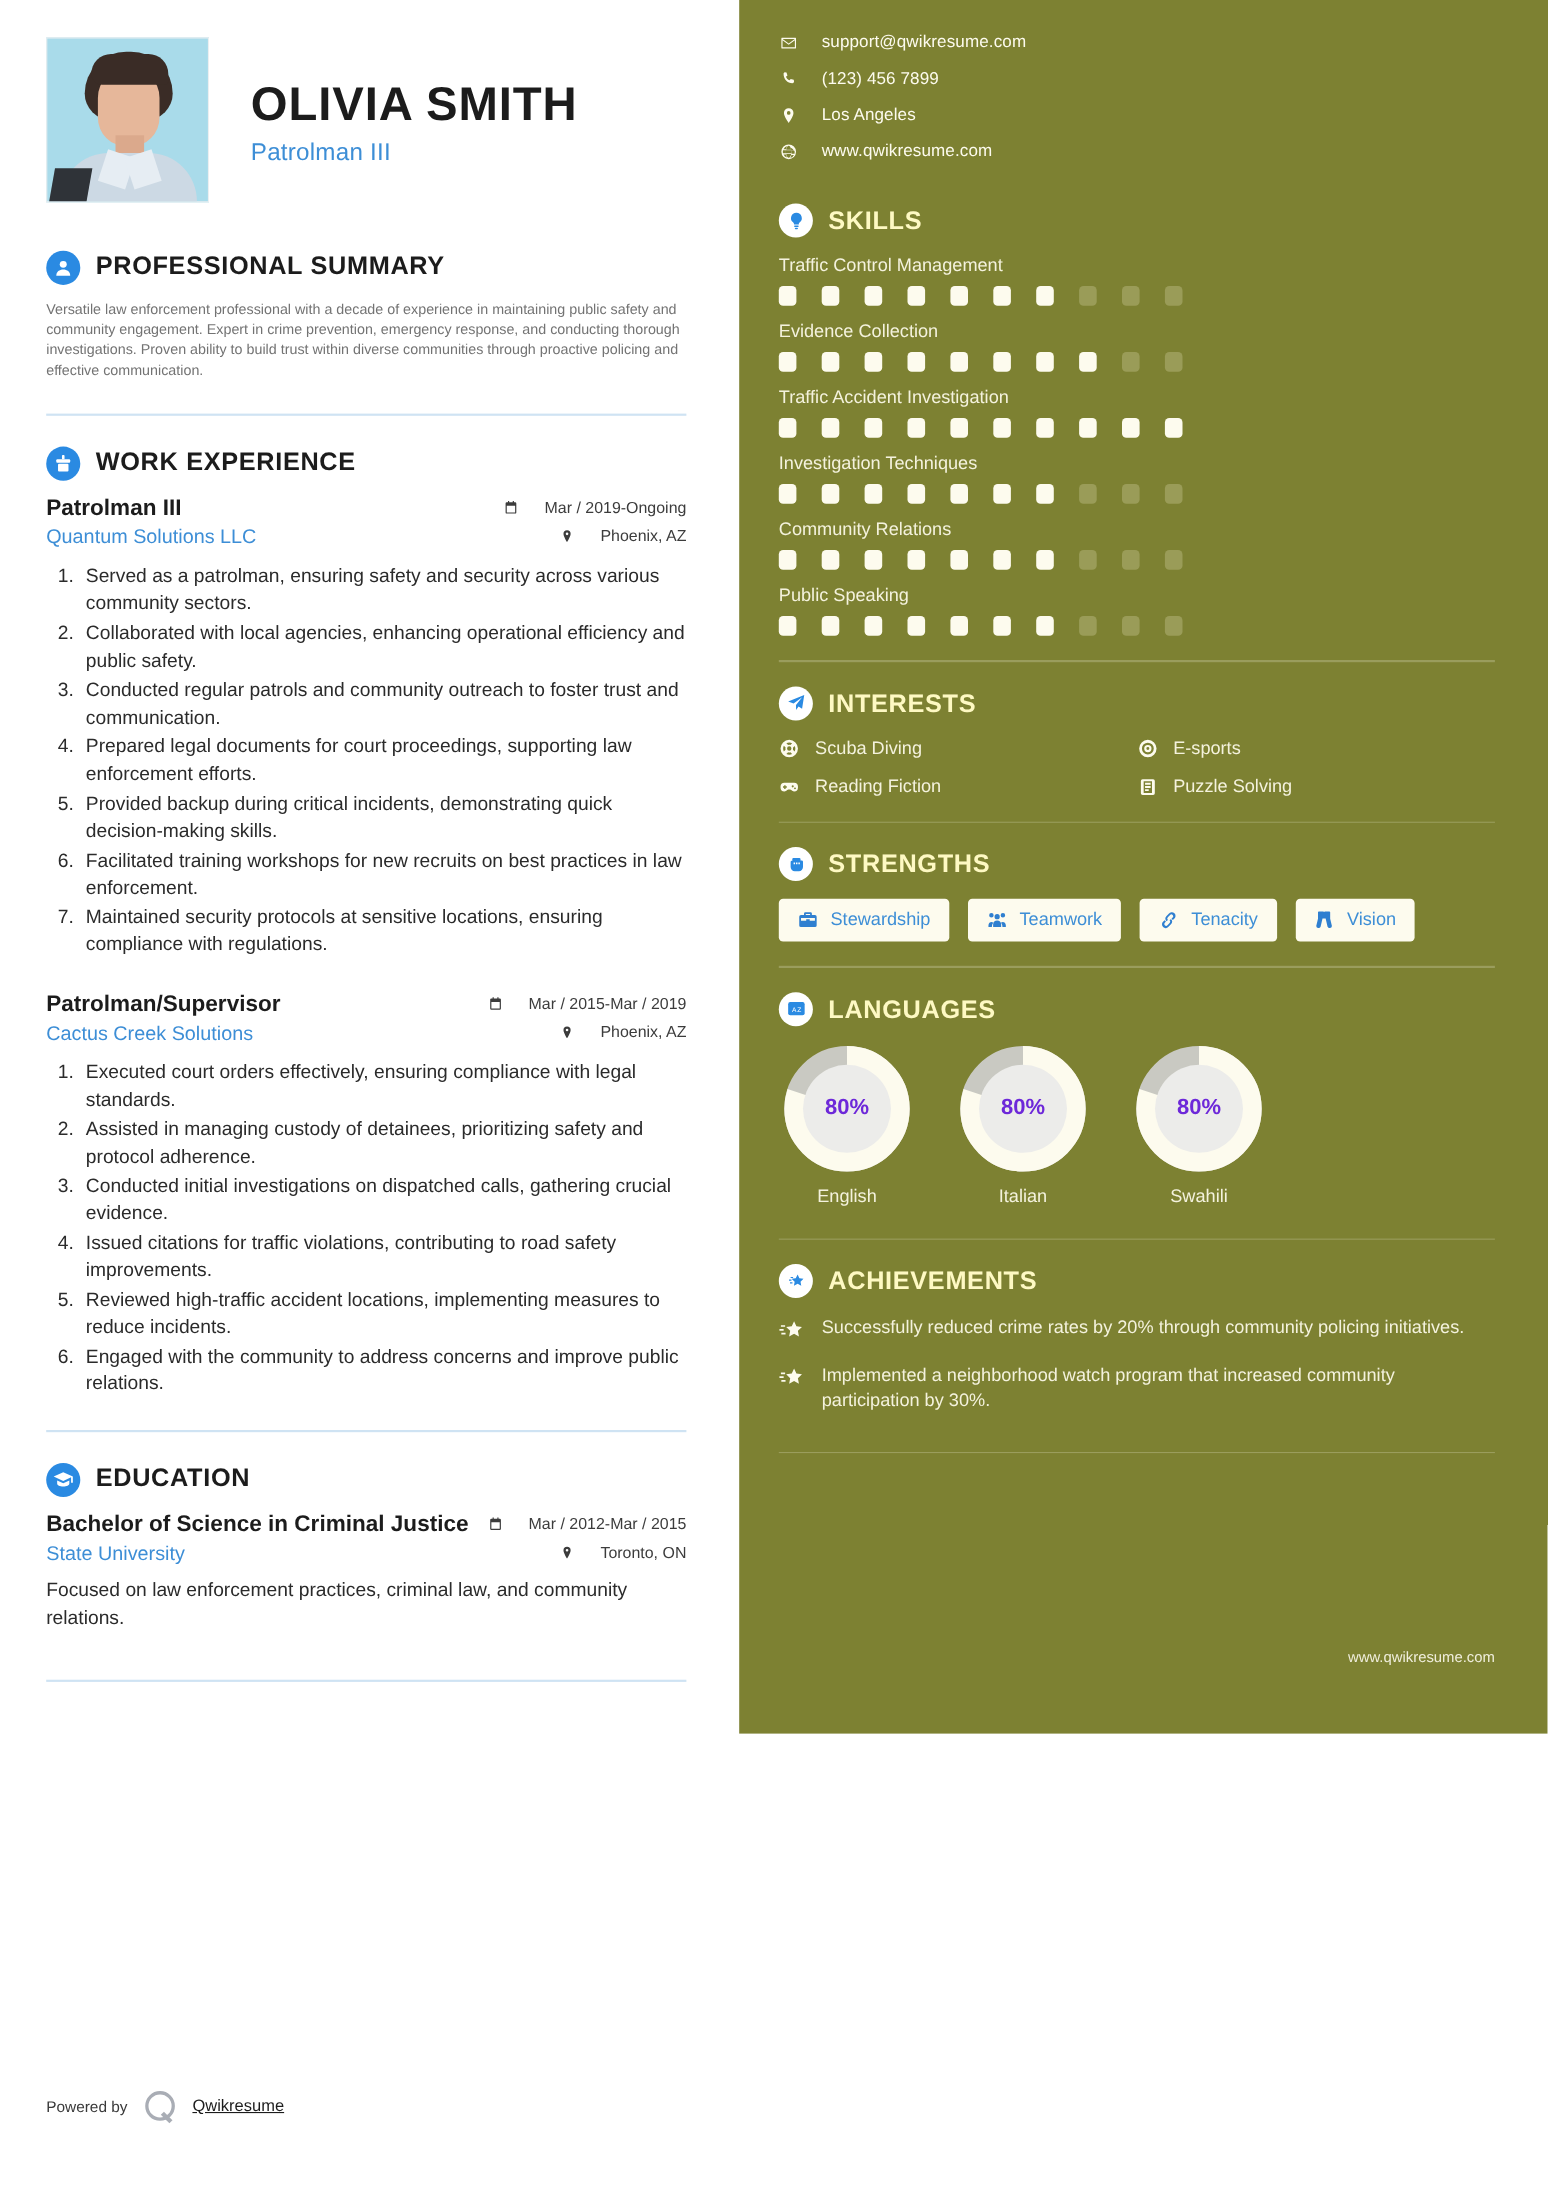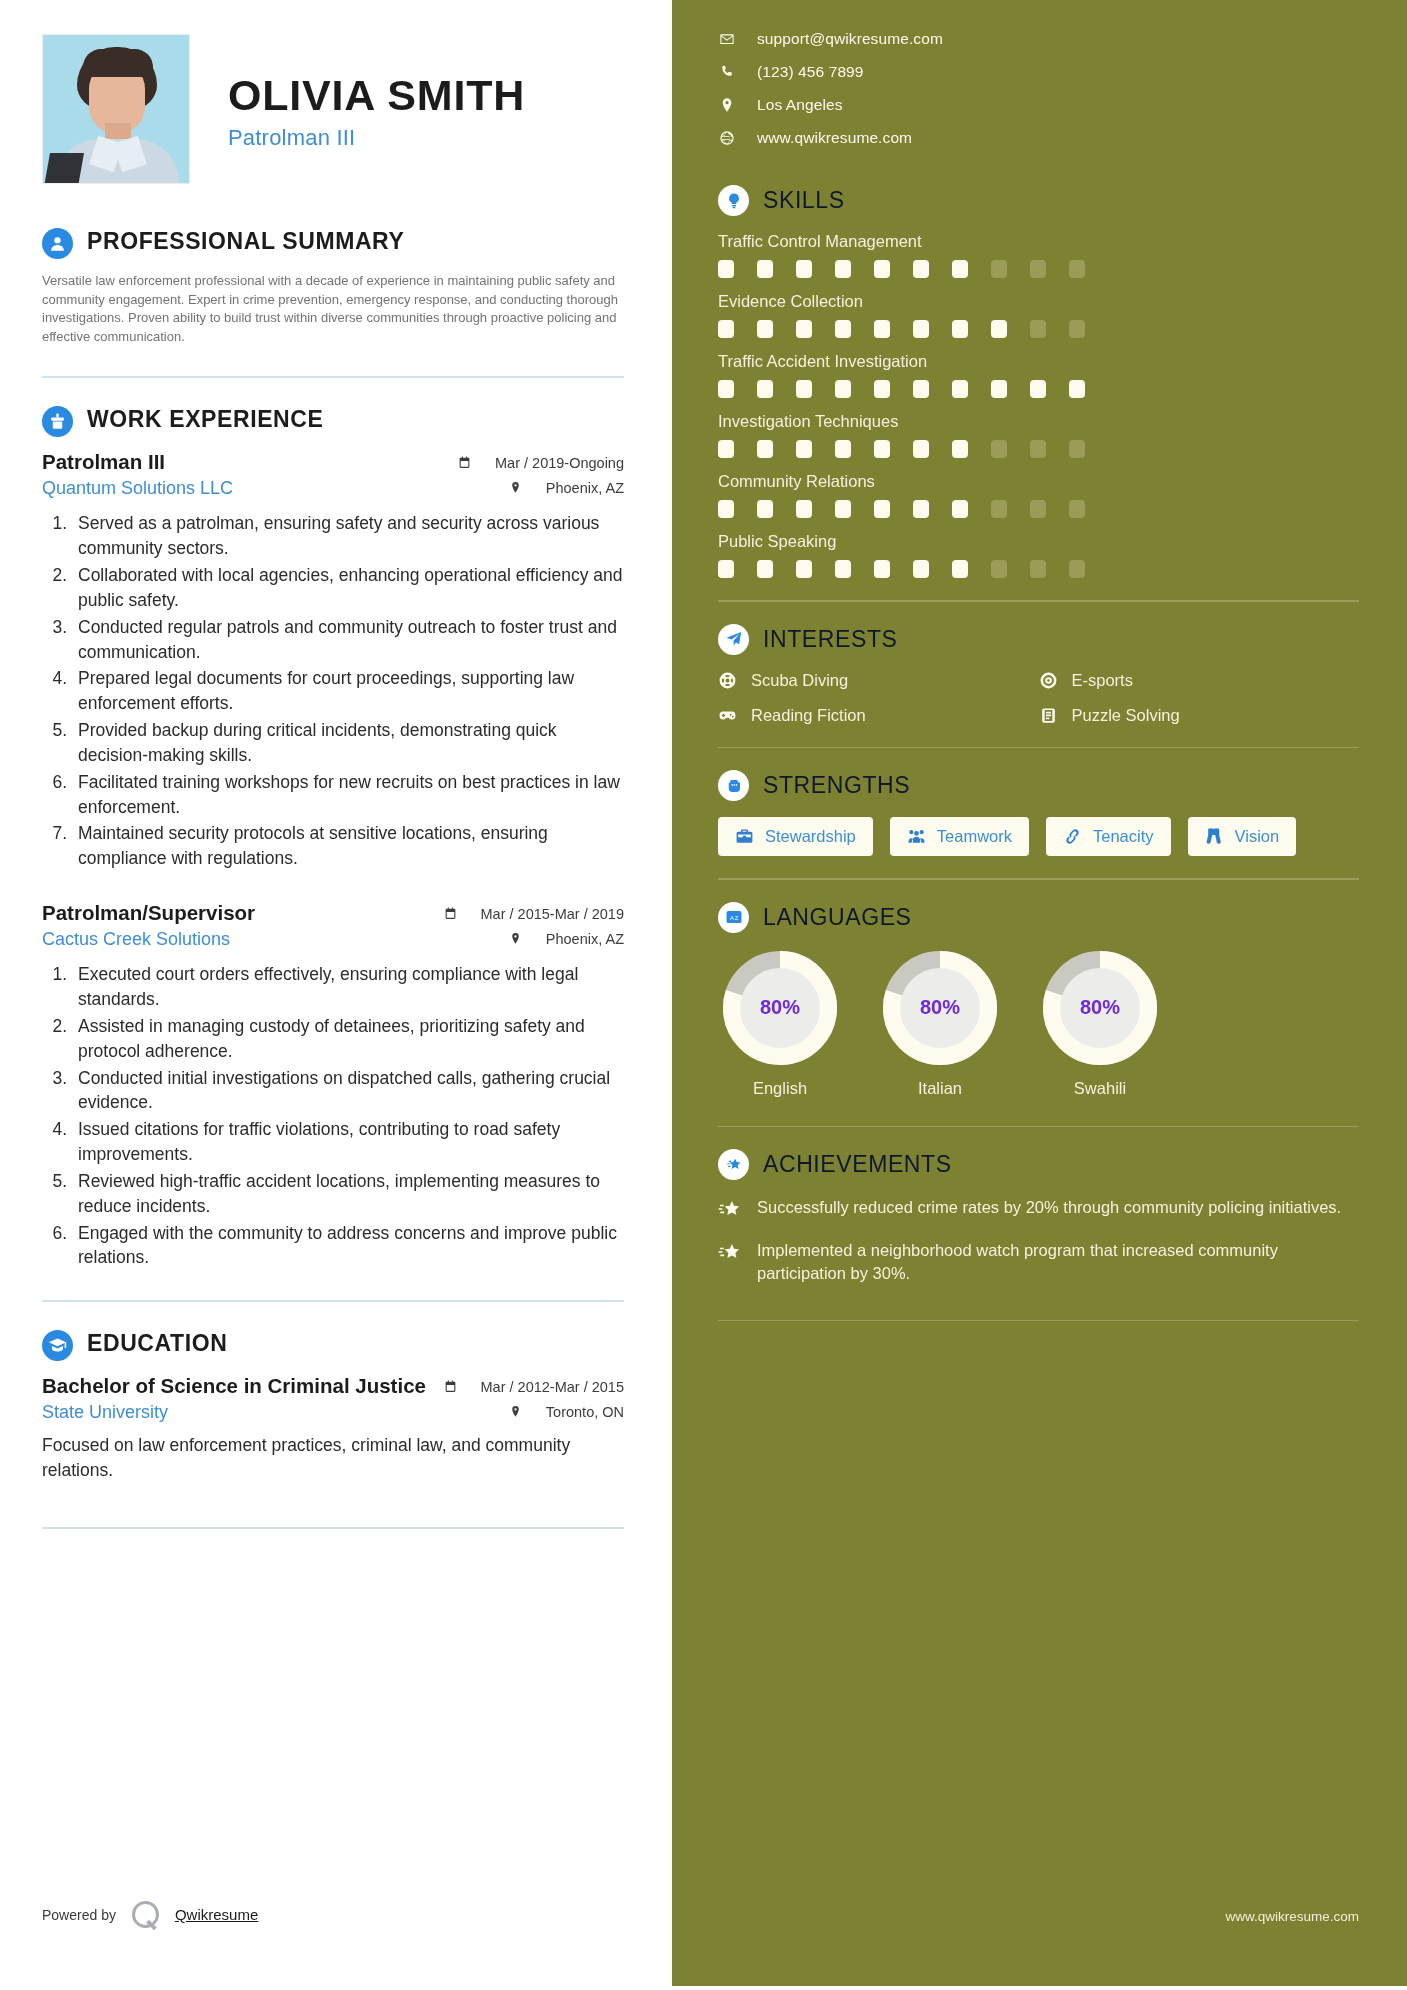--- a/index.html
+++ b/index.html
@@ -54,32 +54,32 @@
   .edu-school { font-size: 18px; color:#3d8ed6; margin-top: 4px; }
   .edu-desc { font-size: 17.5px; line-height: 1.42; color:#2b2b2b; margin-top: 10px; }
 
   .footer-left { position:absolute; left:42px; bottom: 62px; display:flex; align-items:center; gap: 16px; }
   .footer-left .pb { font-size: 14px; color:#3a3a3a; }
   .footer-left .qmark { width:27px; height:27px; border-radius:50%; border:3px solid #a9adb5; position:relative; }
   .footer-left .qmark:after { content:""; position:absolute; right:-1px; bottom:-2px; width:11px; height:4px; background:#a9adb5; transform:rotate(45deg); }
   .footer-left .brand { font-size: 15px; color:#1c1c1c; text-decoration: underline; }
 
   
-  .right { width: 735px; height: 1986px; background: #7d8132; padding: 30px 48px 0 46px; position: relative; color:#fdfbee; }
+  .right { width: 735px; height: 1576px; background: #7d8132; padding: 30px 48px 0 36px; position: relative; color:#fdfbee; }
 
   .contact-list { margin-bottom: 38px; }
   .contact-item { display:flex; align-items:center; gap: 22px; margin-bottom: 15px; }
   .contact-item .ci { width: 17px; flex:0 0 17px; display:flex; justify-content:center; }
   .contact-item .ci svg { width:16px; height:16px; fill:#fdfbee; }
   .contact-item .ctext { font-size: 15.5px; color:#fdfbee; letter-spacing:0.1px; }
 
   .s-head { display:flex; align-items:center; gap:14px; margin-bottom: 16px; }
   .s-head .badge { width:31px; height:31px; border-radius:50%; background:#ffffff; display:flex; align-items:center; justify-content:center; flex:0 0 31px; }
   .s-head .badge svg { width:18px; height:18px; fill:#2a8ae2; }
-  .s-title { font-size: 23px; font-weight: 400; letter-spacing: 0.6px; color:#0f172a; }
+  .s-title { font-size: 23px; font-weight: 700; letter-spacing: 0.6px; color:#fef9c3; }
 
   .skill { margin-bottom: 14px; }
   .skill-name { font-size: 16.5px; color:#f4f2dd; margin-bottom: 9px; }
   .squares { display:flex; gap: 23px; }
   .sq { width: 16px; height: 18px; border-radius: 4px; background:#fdfbee; }
   .sq.off { background:#9a9c58; }
 
   .hr-olive { height: 1.5px; background: #9a9d5d; margin: 22px 0 22px 0; }
 
   .interest-grid { display:grid; grid-template-columns: 1fr 1fr; row-gap: 16px; }

